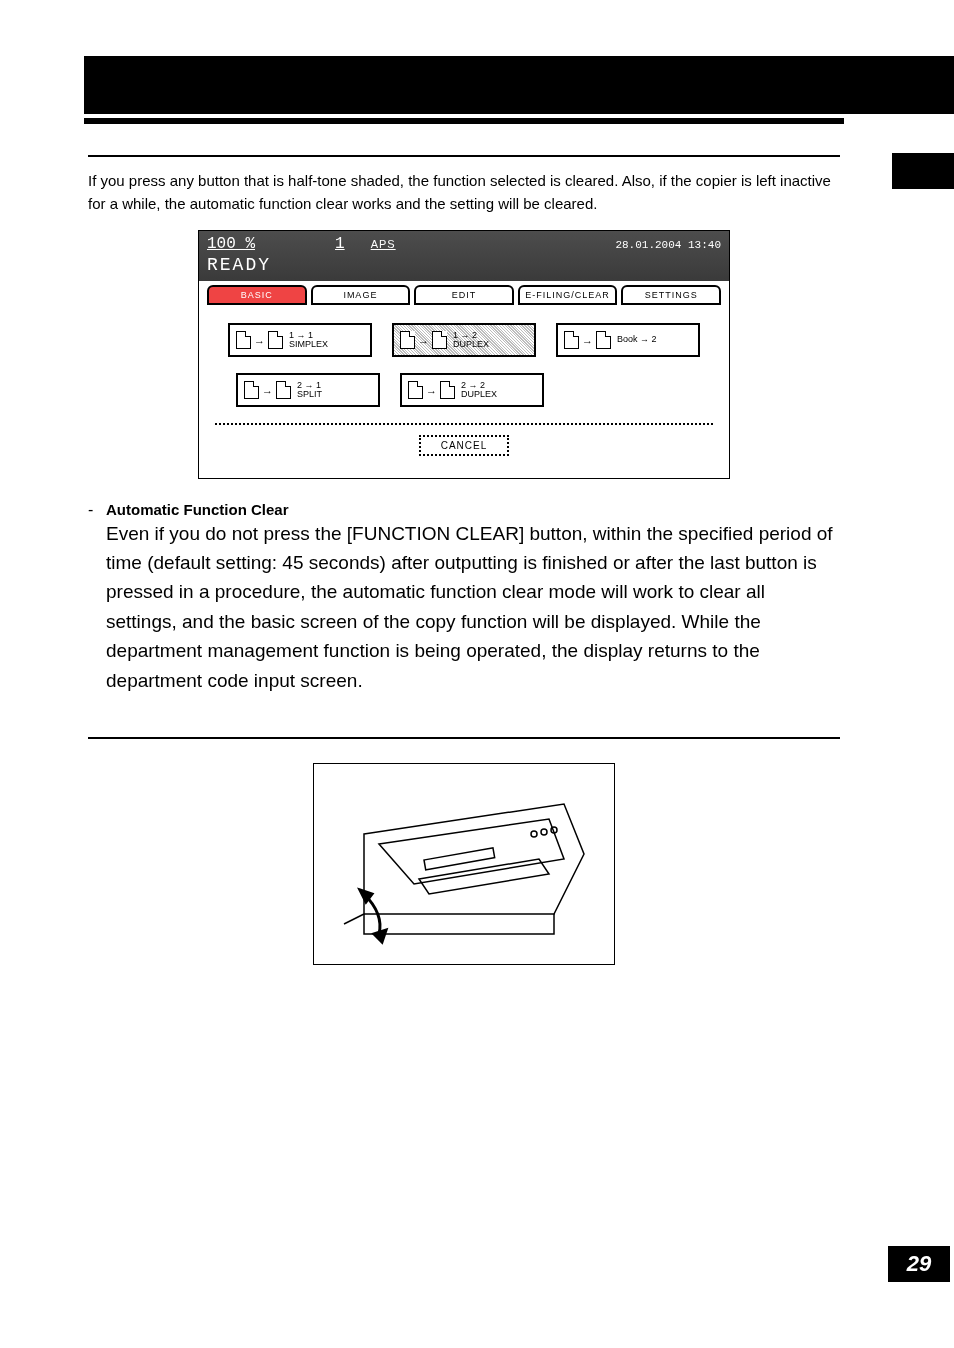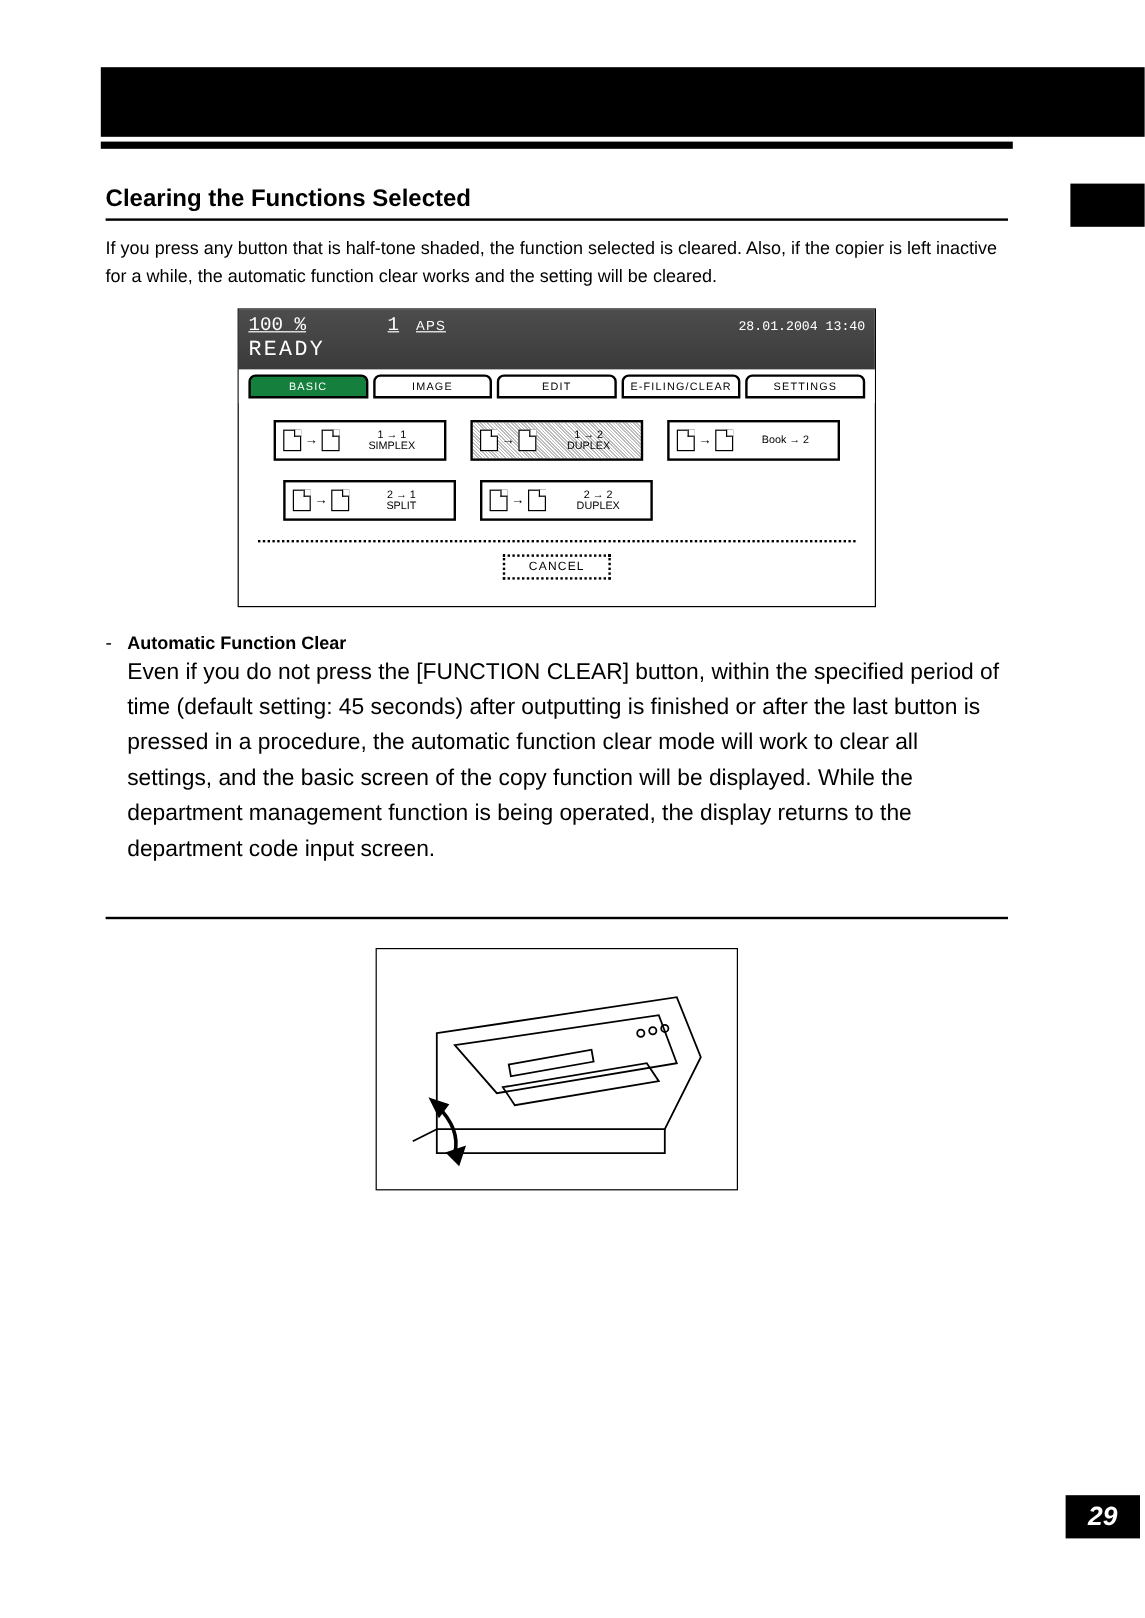--- a/index.html
+++ b/index.html
@@ -6,38 +6,38 @@
   .page{width:954px;height:1348px;position:relative;box-sizing:border-box;}
   .topbar{position:absolute;left:84px;right:0;top:56px;height:58px;background:#000;}
   .rule{position:absolute;left:84px;width:760px;top:118px;height:6px;background:#000;}
   .sidetab{position:absolute;right:0;top:153px;width:62px;height:36px;background:#000;}
   .content{position:absolute;left:88px;top:155px;width:752px;}
   h2{font-size:20px;font-weight:bold;margin:0 0 4px 0;}
   .hr{height:2px;background:#000;margin-bottom:12px;}
   p{font-size:15px;line-height:1.55;margin:0 0 14px 0;}
   .screenshot{margin:10px auto 22px auto;width:530px;border:1px solid #000;background:#fff;}
   .scr-top{background:linear-gradient(#4d4d4d,#3a3a3a);color:#fff;padding:4px 8px 6px 8px;font-size:11px;font-family:Arial,sans-serif;}
-  .scr-top .line1{display:flex;align-items:baseline;gap:8px;}
+  .scr-top .line1{display:flex;align-items:baseline;gap:20px;}
   .scr-top .pct{font-family:'Courier New',monospace;font-size:16px;text-decoration:underline;}
   .scr-top .one{font-family:'Courier New',monospace;font-size:16px;text-decoration:underline;margin-left:60px;}
   .scr-top .aps{margin-left:6px;letter-spacing:1px;text-decoration:underline;}
   .scr-top .date{margin-left:auto;font-family:'Courier New',monospace;}
   .scr-top .ready{font-family:'Courier New',monospace;font-size:18px;letter-spacing:2px;margin-top:2px;}
   .tabs{display:flex;gap:4px;padding:4px 8px;background:#fff;}
   .tab{flex:1;border:2px solid #000;border-top-left-radius:6px;border-top-right-radius:6px;font-size:9px;letter-spacing:1px;text-align:center;padding:3px 0;background:#fff;}
-  .tab.active{background:#15803d;color:#fff;}
+  .tab.active{background:#ef4444;color:#fff;}
   .btnarea{padding:14px 10px 10px 10px;}
   .brow{display:flex;justify-content:center;gap:20px;margin-bottom:16px;}
   .pbtn{width:128px;height:30px;border:2px solid #000;display:flex;align-items:center;justify-content:flex-start;padding:0 6px;font-size:9px;background:#fff;position:relative;}
   .pbtn.shaded{background:repeating-linear-gradient(45deg,#fff,#fff 1px,#bdbdbd 1px,#bdbdbd 2px);}
   .pbtn .ico{display:inline-flex;align-items:center;gap:3px;margin-right:6px;}
   .pbtn .pg{width:13px;height:16px;border:1.5px solid #000;background:#fff;position:relative;}
   .pbtn .pg::before{content:"";position:absolute;right:-1px;top:-1px;width:5px;height:5px;background:#fff;border-left:1.5px solid #000;border-bottom:1.5px solid #000;}
   .pbtn .arrow{font-size:11px;}
-  .pbtn .txt{flex:1;text-align:center;line-height:1;white-space:pre;}
+  .pbtn .txt{flex:1;text-align:left;line-height:1;white-space:pre;}
   .dots{border-top:2px dotted #000;margin:0 6px;}
   .cancel-wrap{text-align:center;padding:10px 0 12px 0;}
   .cancel{display:inline-block;border:2px dotted #000;font-size:10px;letter-spacing:1px;padding:3px 20px;background:#fff;}
   .sublist{margin:6px 0 0 0;}
   .sublist .dash{display:flex;}
   .sublist .dash .d{width:18px;}
   .sublist .bt{font-weight:bold;font-size:15px;}
   .body2{margin-left:18px;font-size:19px;line-height:1.55;}
   .sec2{margin-top:42px;}
   .illust{margin:24px auto 0 auto;width:300px;height:200px;border:1px solid #000;background:#fff;display:flex;align-items:center;justify-content:center;}
@@ -47,21 +47,20 @@
 </head>
 <body>
 
 <div class="page">
   <div class="topbar"></div>
   <div class="rule"></div>
   <div class="sidetab"></div>
 
   <div class="content">
 
-    <h2>Clearing the Functions Selected</h2>
     <div class="hr"></div>
     <p>If you press any button that is half-tone shaded, the function selected is cleared. Also, if the copier is left inactive for a while, the automatic function clear works and the setting will be cleared.</p>
 
     <div class="screenshot">
       <div class="scr-top">
         <div class="line1">
           <span class="pct">100 %</span>
           <span class="one">1</span>
           <span class="aps">APS</span>
           <span class="date">28.01.2004 13:40</span>

